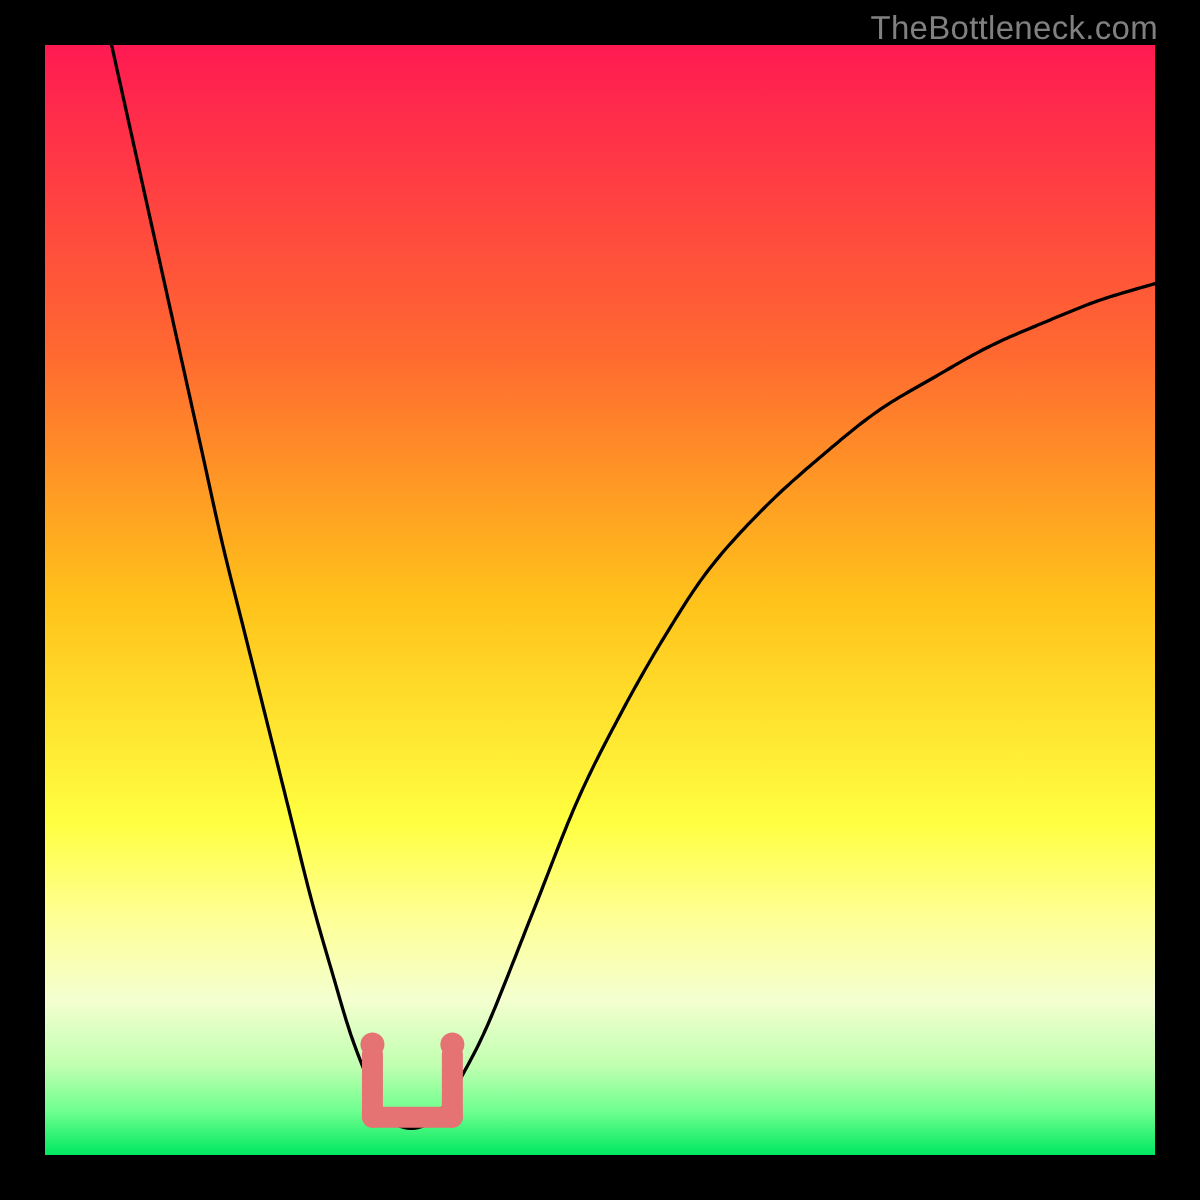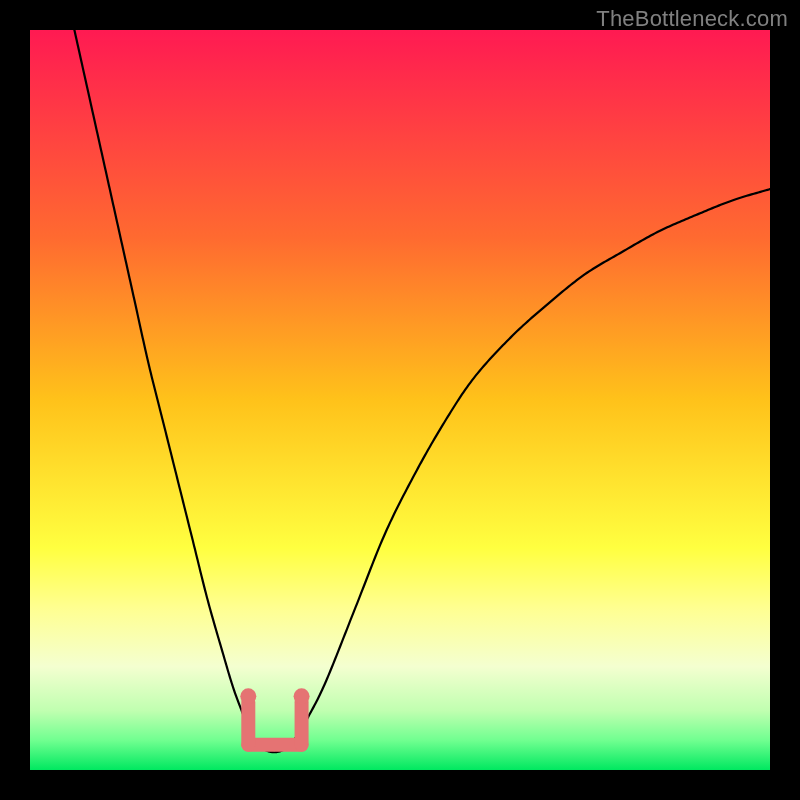--- a/index.html
+++ b/index.html
@@ -13,21 +13,21 @@
   .plot-area {
     position: absolute;
     left: 30px;
     top: 30px;
     width: 740px;
     height: 740px;
   }
   .watermark {
     position: absolute;
     top: 6px;
-    right: 12px;
+    right: 28px;
     font-family: Arial, Helvetica, sans-serif;
     font-size: 22px;
     font-weight: 500;
     color: #808080;
     letter-spacing: 0.2px;
   }
   svg { display: block; }
 </style>
 </head>
 <body>

